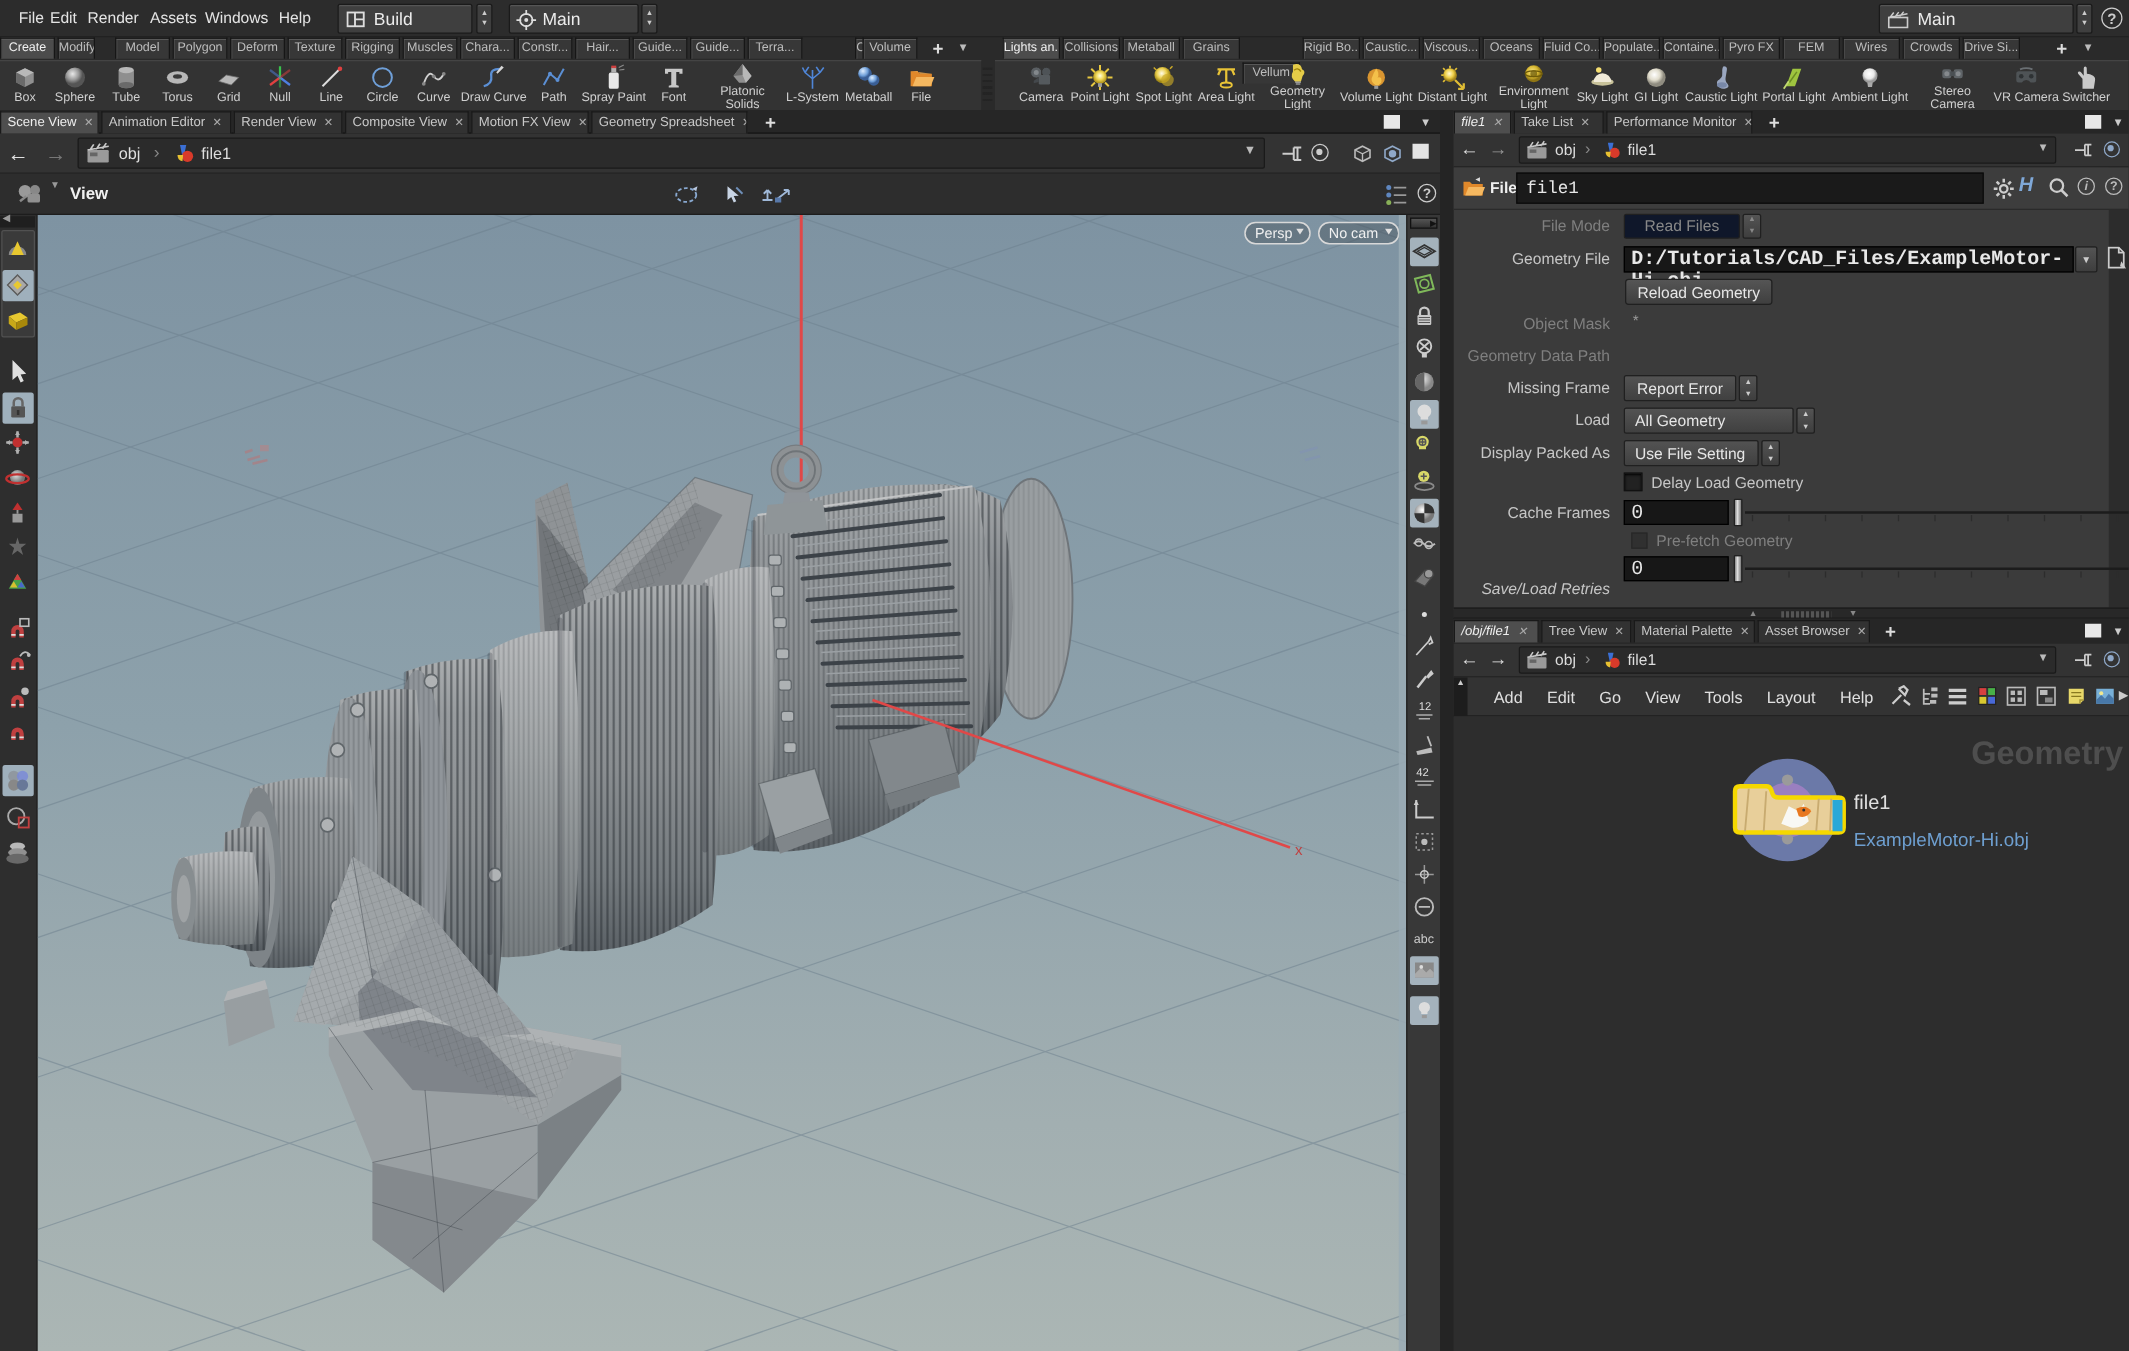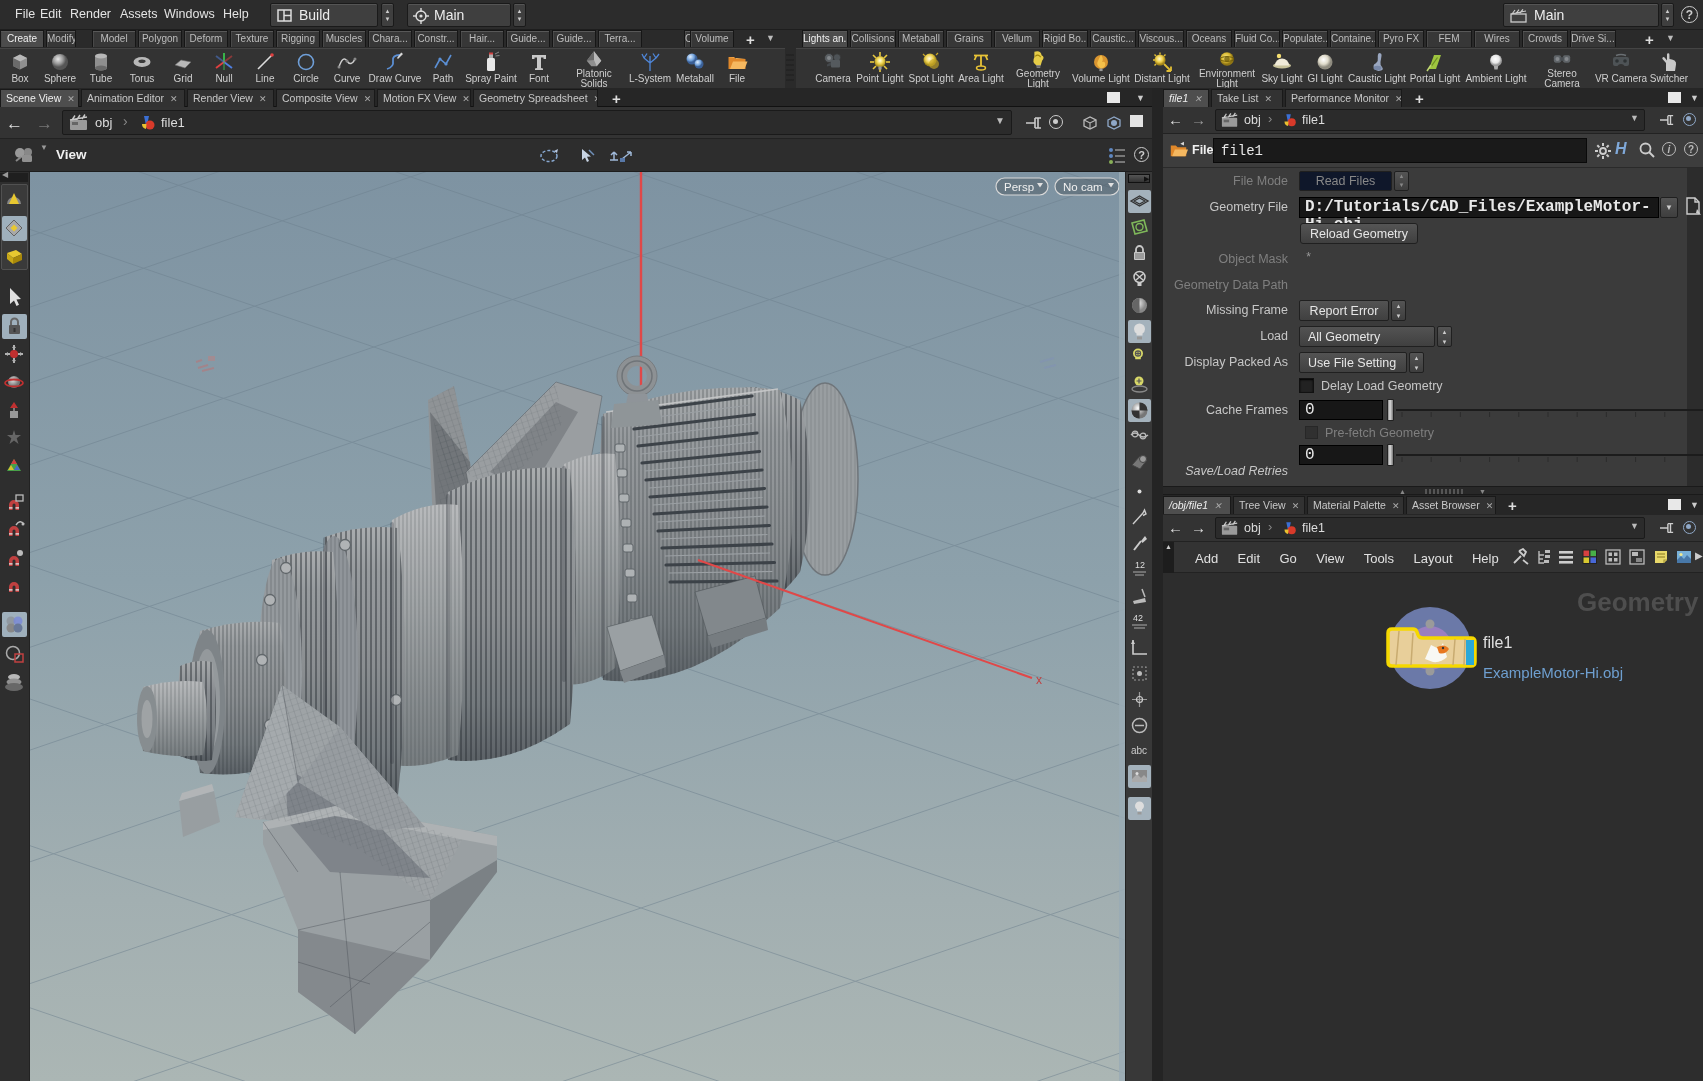--- a/index.html
+++ b/index.html
@@ -76,21 +76,21 @@
 <div class="stab" style="left:552px;width:44px;">Guide...</div>
 <div class="stab" style="left:598px;width:44px;">Terra...</div>
 <div class="stab" style="left:684px;width:28px;">Cloud...</div>
 <div class="stab" style="left:690px;width:44px;">Volume</div>
 <div class="abs" style="left:746px;top:1px;color:#ddd;font-size:15px;font-weight:bold;">+</div>
 <div class="abs" style="left:766px;top:3px;color:#bbb;font-size:9px;">▼</div>
 <div class="stab act" style="left:802px;width:46px;">Lights an...</div>
 <div class="stab" style="left:850px;width:46px;">Collisions</div>
 <div class="stab" style="left:898px;width:46px;">Metaball</div>
 <div class="stab" style="left:946px;width:46px;">Grains</div>
-<div class="stab" style="left:994px;width:46px;">Vellum</div>
+<div class="stab" style="left:994px;width:46px;margin-top:20px;">Vellum</div>
 <div class="stab" style="left:1042px;width:46px;">Rigid Bo...</div>
 <div class="stab" style="left:1090px;width:46px;">Caustic...</div>
 <div class="stab" style="left:1138px;width:46px;">Viscous...</div>
 <div class="stab" style="left:1186px;width:46px;">Oceans</div>
 <div class="stab" style="left:1234px;width:46px;">Fluid Co...</div>
 <div class="stab" style="left:1282px;width:46px;">Populate...</div>
 <div class="stab" style="left:1330px;width:46px;">Containe...</div>
 <div class="stab" style="left:1378px;width:46px;">Pyro FX</div>
 <div class="stab" style="left:1426px;width:46px;">FEM</div>
 <div class="stab" style="left:1474px;width:46px;">Wires</div>

